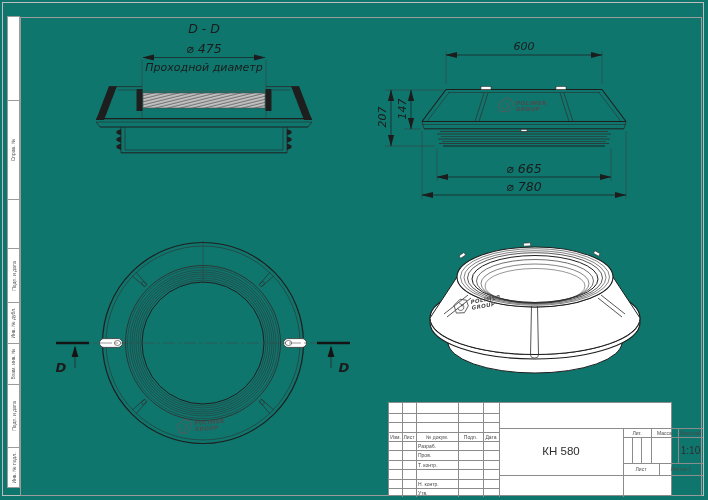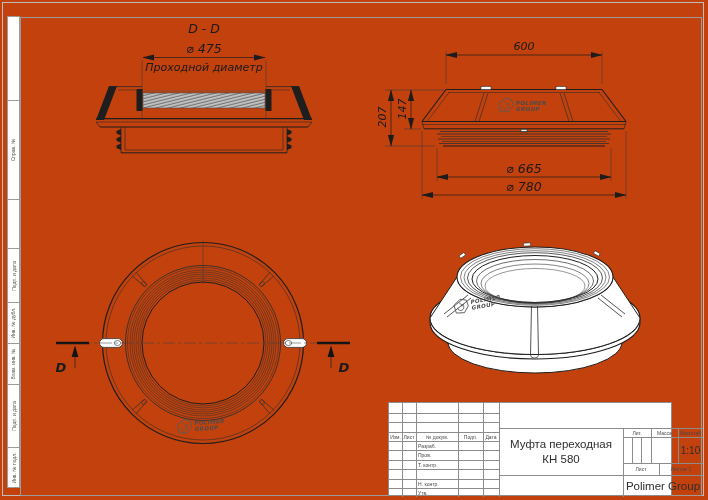--- a/index.html
+++ b/index.html
@@ -1,16 +1,16 @@
 <!DOCTYPE html>
 <html><head>
 <meta charset="utf-8">
 <style>
   html,body{margin:0;padding:0;background:#e8e8e8;}
-  .sheet{position:relative;width:708px;height:500px;background:#c2410c;overflow:hidden;
+  .sheet{position:relative;width:708px;height:500px;background:#0f766e;overflow:hidden;
          font-family:"Liberation Sans",sans-serif;}
   .outer-border{position:absolute;left:2px;top:2px;width:702px;height:494px;
                 border:1px solid #bdbdbd;box-sizing:border-box;}
   .frame{position:absolute;left:20px;top:17px;width:682px;height:479px;
          border:1px solid #9b9b9b;box-sizing:border-box;}
   
   .band{position:absolute;left:7px;top:17px;width:13px;}
   .band-box{width:13px;border:1px solid #9b9b9b;box-sizing:border-box;margin-top:-1px;
             display:flex;align-items:center;justify-content:center;overflow:hidden;background:#fff;}
   .band-box span{transform:rotate(-90deg);white-space:nowrap;font-size:5px;color:#555;}
@@ -282,20 +282,18 @@
     <div class="lbl left" style="left:27px;top:66px;width:42px;height:10px"></div>
     <div class="lbl left" style="left:27px;top:76px;width:42px;height:9px">Н. контр.</div>
     <div class="lbl left" style="left:27px;top:85px;width:42px;height:9px">Утв.</div>
 
     <div class="lbl" style="left:234px;top:25px;width:28px;height:9px">Лит.</div>
     <div class="lbl" style="left:262px;top:25px;width:27px;height:9px">Масса</div>
     <div class="lbl" style="left:289px;top:25px;width:25px;height:9px">Масштаб</div>
     <div class="big" style="left:289px;top:34px;width:25px;height:26px;font-size:10px">1:10</div>
     <div class="lbl" style="left:234px;top:60px;width:36px;height:12px">Лист</div>
     <div class="lbl" style="left:270px;top:60px;width:44px;height:12px">Листов 1</div>
-    <div class="big" style="left:234px;top:72px;width:80px;height:22px;font-size:11.5px">Polimer Group</div>
 
     <div class="big" style="left:110px;top:25px;width:124px;height:47px;font-size:11.5px;line-height:1.3">
-      <span>Муфта переходная</span>
       <span>КН 580</span>
     </div>
   </div>
 </div>
 
 </body></html>

